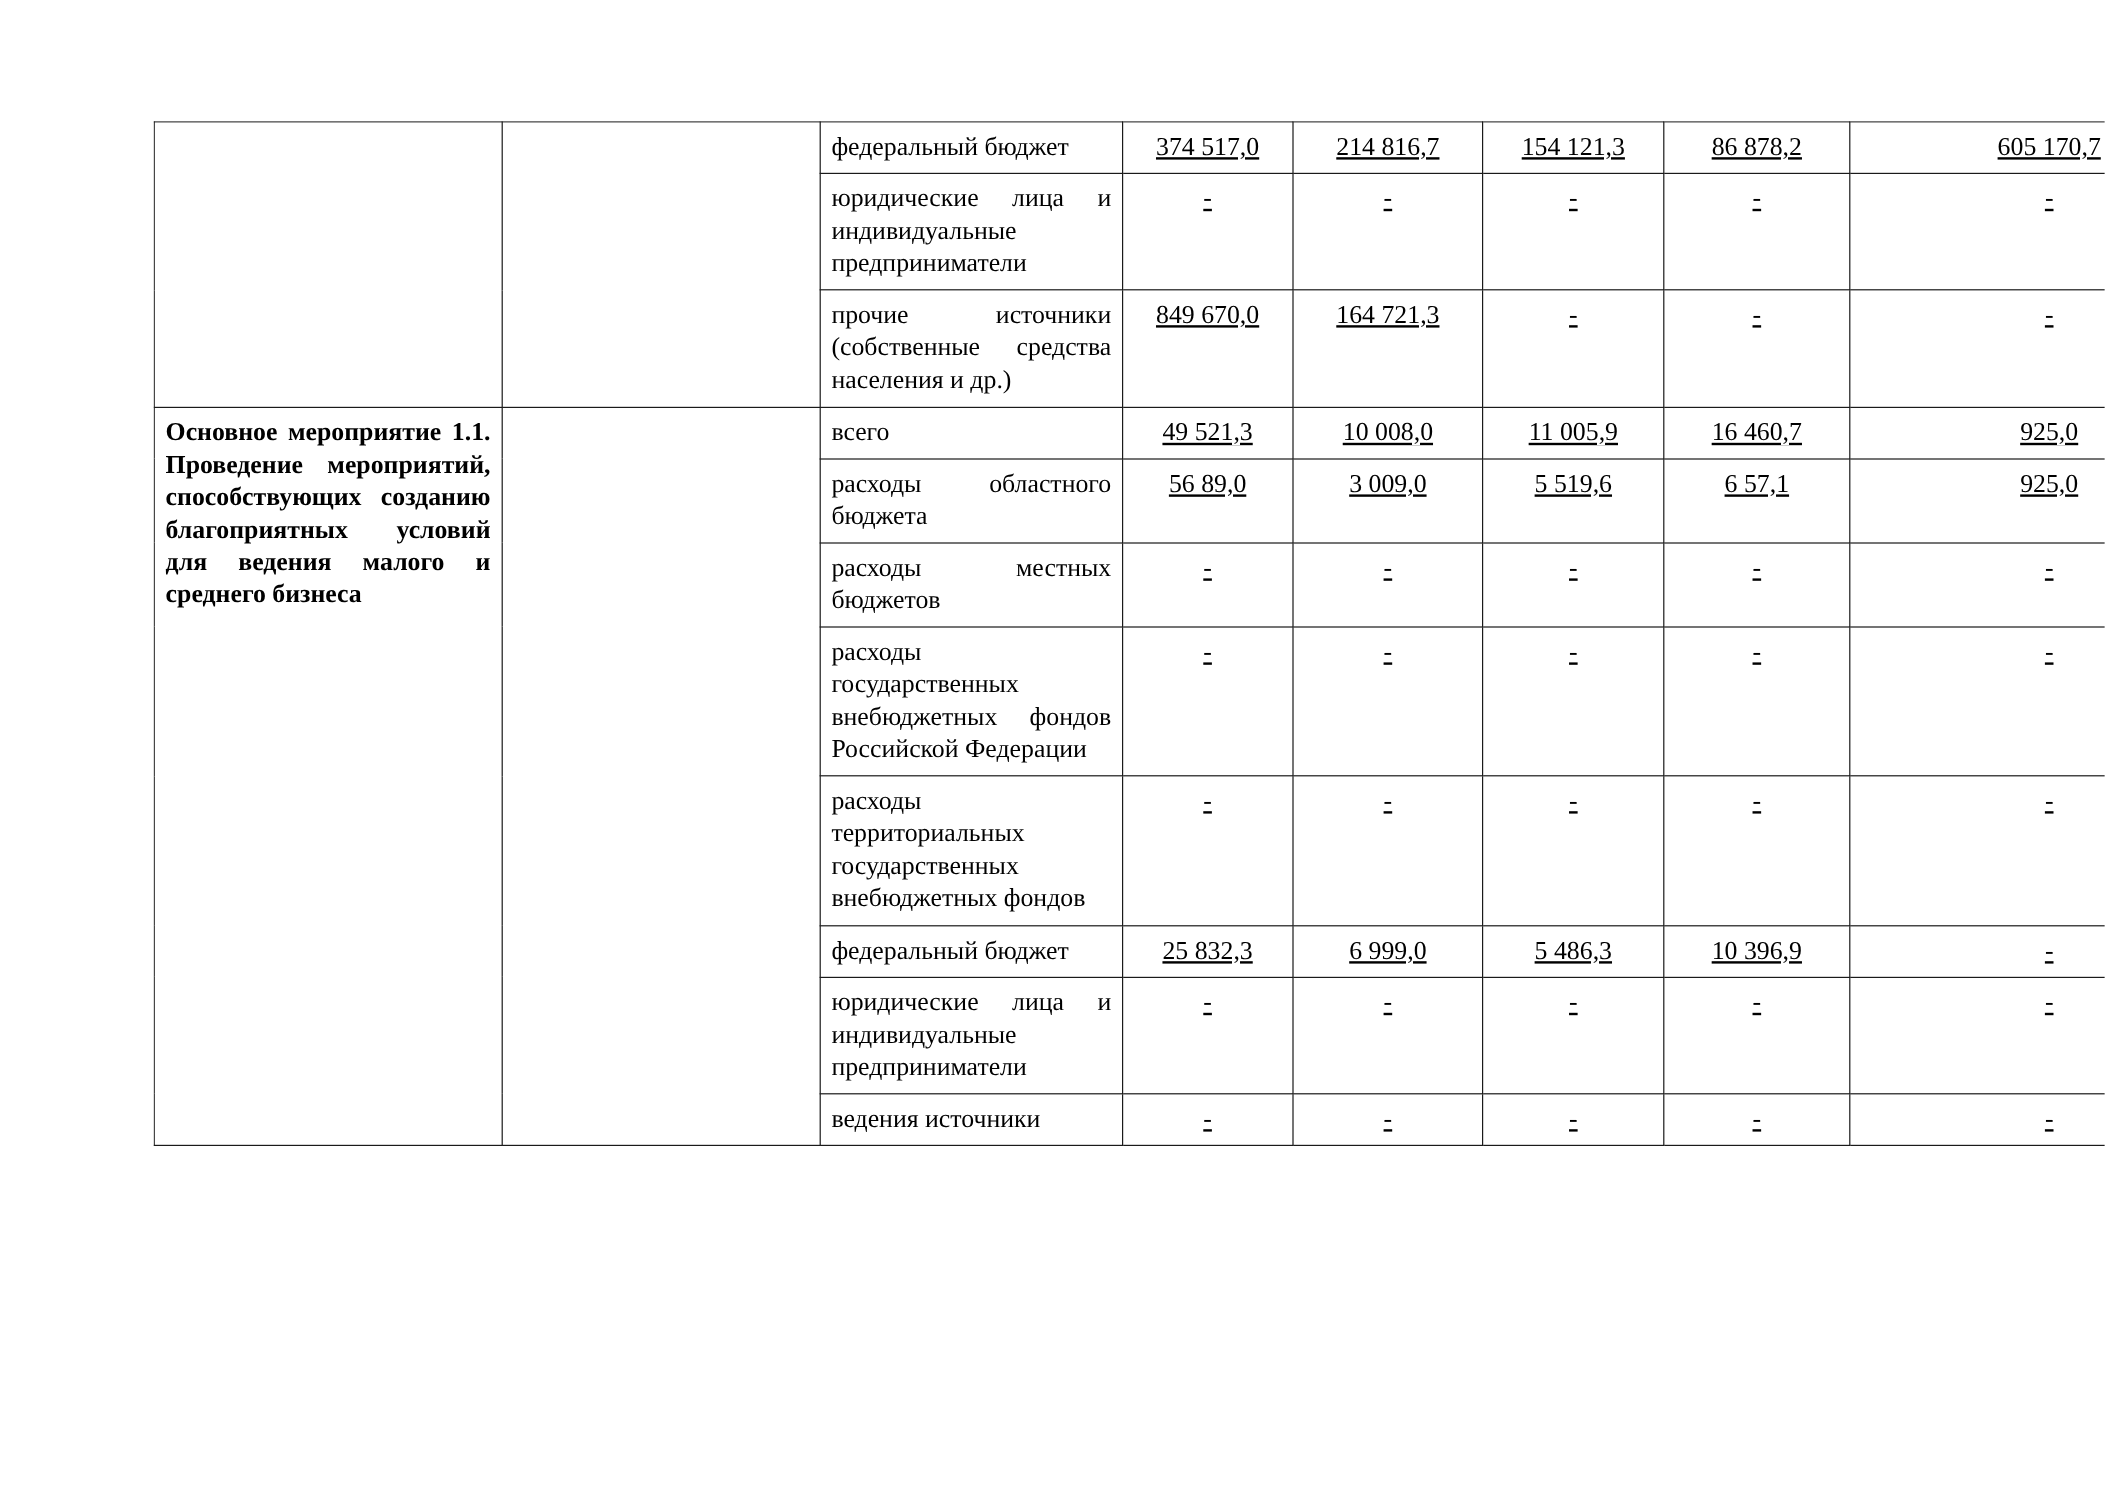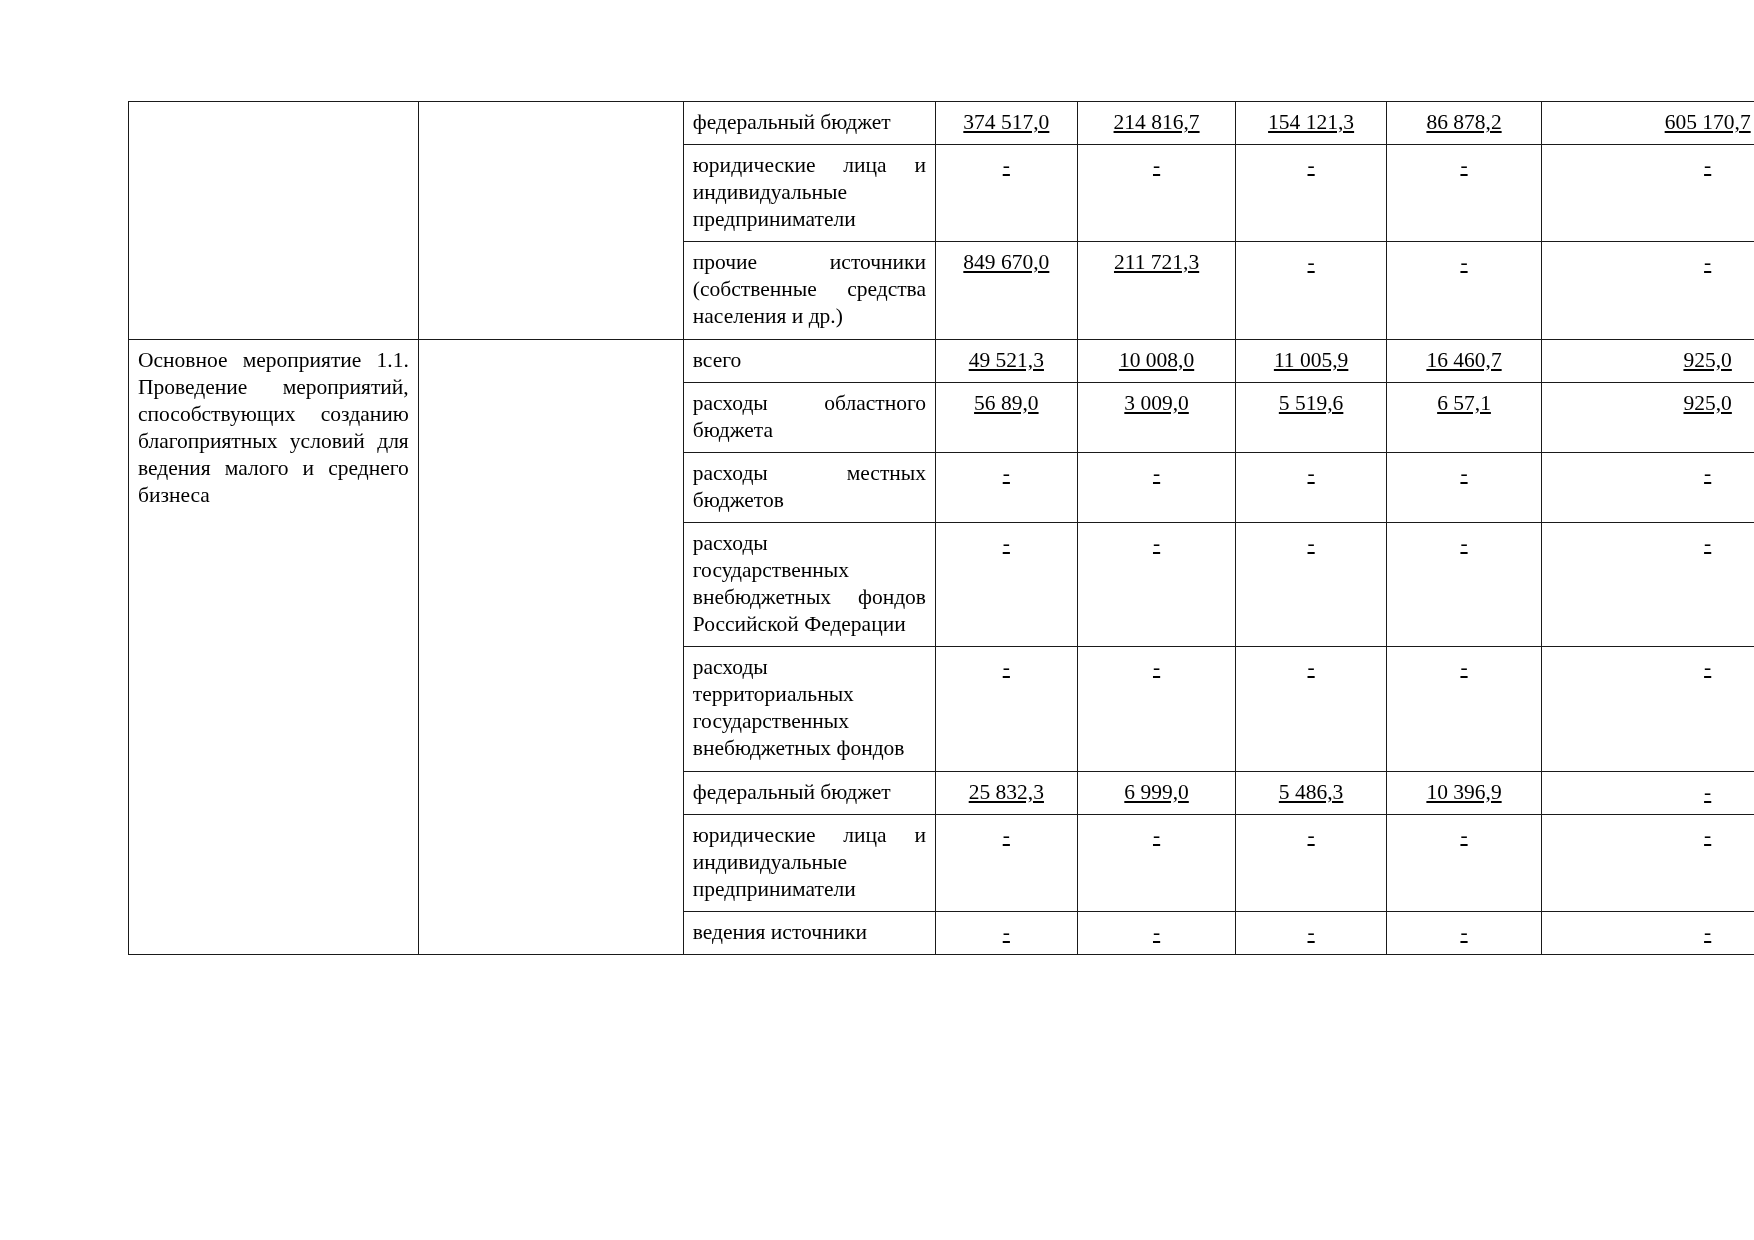--- a/index.html
+++ b/index.html
@@ -49,20 +49,21 @@
   col.c-num    { width: 132px; }
   col.c-num2   { width: 148px; }
   col.c-num3   { width: 140px; }
   col.c-num4   { width: 145px; }
   col.c-num5   { width: 309px; }
 
   td.name {
     text-align: justify;
     text-align-last: left;
     hyphens: none;
+    font-weight: bold;
   }
   td.resp { }
   td.source {
     text-align: justify;
     text-align-last: left;
   }
   td.num {
     text-align: center;
     vertical-align: top;
     white-space: nowrap;
@@ -110,21 +111,21 @@
           <td class="num dash">-</td>
           <td class="num dash">-</td>
           <td class="num dash">-</td>
           <td class="num dash">-</td>
           <td class="num dash">-</td>
         </tr>
 
         <tr>
           <td class="source">прочие источники (собственные средства населения и др.)</td>
           <td class="num">849 670,0</td>
-          <td class="num">211 721,3</td>
+          <td class="num">164 721,3</td>
           <td class="num dash">-</td>
           <td class="num dash">-</td>
           <td class="num dash">-</td>
         </tr>
 
         <tr>
           <td class="name" rowspan="8">Основное мероприятие 1.1. Проведение мероприятий, способствующих созданию благоприятных условий для ведения малого и среднего бизнеса</td>
           <td class="resp" rowspan="8"></td>
           <td class="source">всего</td>
           <td class="num">49 521,3</td>

